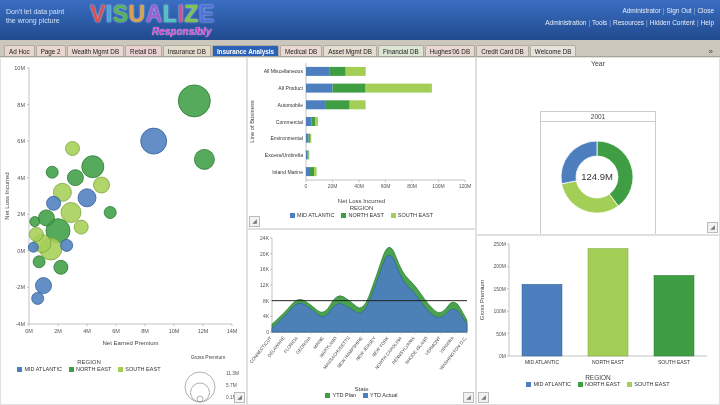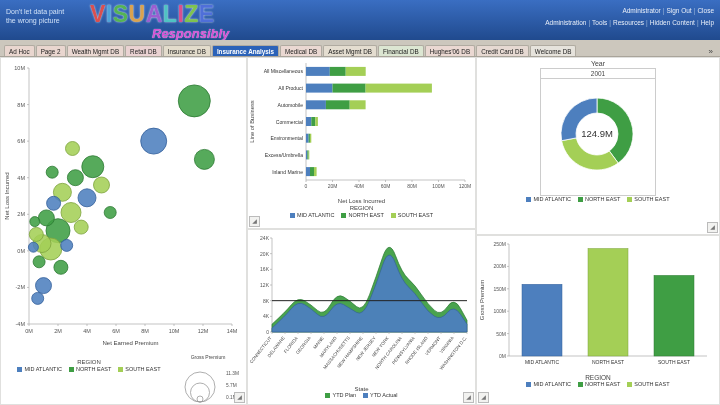--- a/index.html
+++ b/index.html
@@ -3,21 +3,21 @@
 <meta charset="utf-8">
 <style>
   html,body{margin:0;padding:0;}
   body{width:720px;height:405px;overflow:hidden;font-family:"Liberation Sans",sans-serif;background:#e9e7e2;}
   .app{position:relative;width:720px;height:405px;}
   
   .header{position:relative;height:40px;background:linear-gradient(180deg,#3a6ec2 0%,#204a8e 100%);overflow:hidden;}
   .tagline{position:absolute;left:6px;top:7px;font-size:7px;line-height:1.35;color:#cfe0f7;}
   .logo{position:absolute;left:90px;top:1px;font-size:23px;font-weight:bold;letter-spacing:.5px;text-shadow:0 0 2px rgba(255,255,255,.85);}
   .logo span{display:inline-block;}
-  .logo-sub{position:absolute;left:152px;top:26px;font-size:13px;font-style:italic;font-weight:bold;color:#d44fd4;text-shadow:0 0 1px #fff;}
+  .logo-sub{position:absolute;left:152px;top:26px;font-size:10px;font-style:italic;font-weight:bold;color:#d44fd4;text-shadow:0 0 1px #fff;}
   .hlinks{position:absolute;right:6px;top:5px;text-align:right;font-size:6.5px;line-height:12px;color:#e8eef8;}
   .hlinks .sep{color:#9ab4d8;margin:0 2px;}
   .hlinks span[data-interactable="true"]{cursor:pointer;}
   
   .tabbar{height:16px;background:#ccc7bd;display:flex;align-items:flex-end;padding:0 4px;gap:1px;border-bottom:1px solid #a9a49a;}
   .tab{font-size:6.3px;padding:2px 4px 1px 4px;border:1px solid #b0aba1;border-bottom:none;border-radius:2px 2px 0 0;color:#222;white-space:nowrap;cursor:pointer;}
   .tab.active{color:#fff;font-weight:bold;}
   .tab-overflow{margin-left:auto;font-size:8px;color:#444;padding:0 3px;cursor:pointer;}
   
   .content{position:relative;width:720px;height:348px;background:#f4f4f2;}
@@ -34,21 +34,21 @@
   .legend-row{display:flex;justify-content:center;gap:7px;}
   .legend-item{display:flex;align-items:center;gap:2px;white-space:nowrap;}
   .sw{width:5px;height:5px;display:inline-block;}
   .axis-label-div{text-align:center;font-size:6px;color:#444;}
   .p0legend{position:relative;height:56px;}
   .p0legend .legend{position:absolute;left:4px;top:6px;width:168px;}
   .sizelegend{position:absolute;right:2px;top:0;}
   
   .donut-title{text-align:center;font-size:7px;color:#444;padding-top:2px;}
   .donut-row{display:flex;justify-content:center;gap:4px;padding-top:1px;}
-  .donut-box{width:114px;border:1px solid #ccc;}
+  .donut-box{width:114px;border:1px solid #ccc;margin-top:43px;}
   .donut-box .hd{font-size:6.5px;text-align:center;color:#444;border-bottom:1px solid #ccc;padding:1px 0;}
 </style>
 </head>
 <body>
 
 <div class="app" data-interactable="false">
 
   <div class="header" data-interactable="false">
     <div class="tagline" data-interactable="false">
       <div data-interactable="false">Don't let data paint</div>

